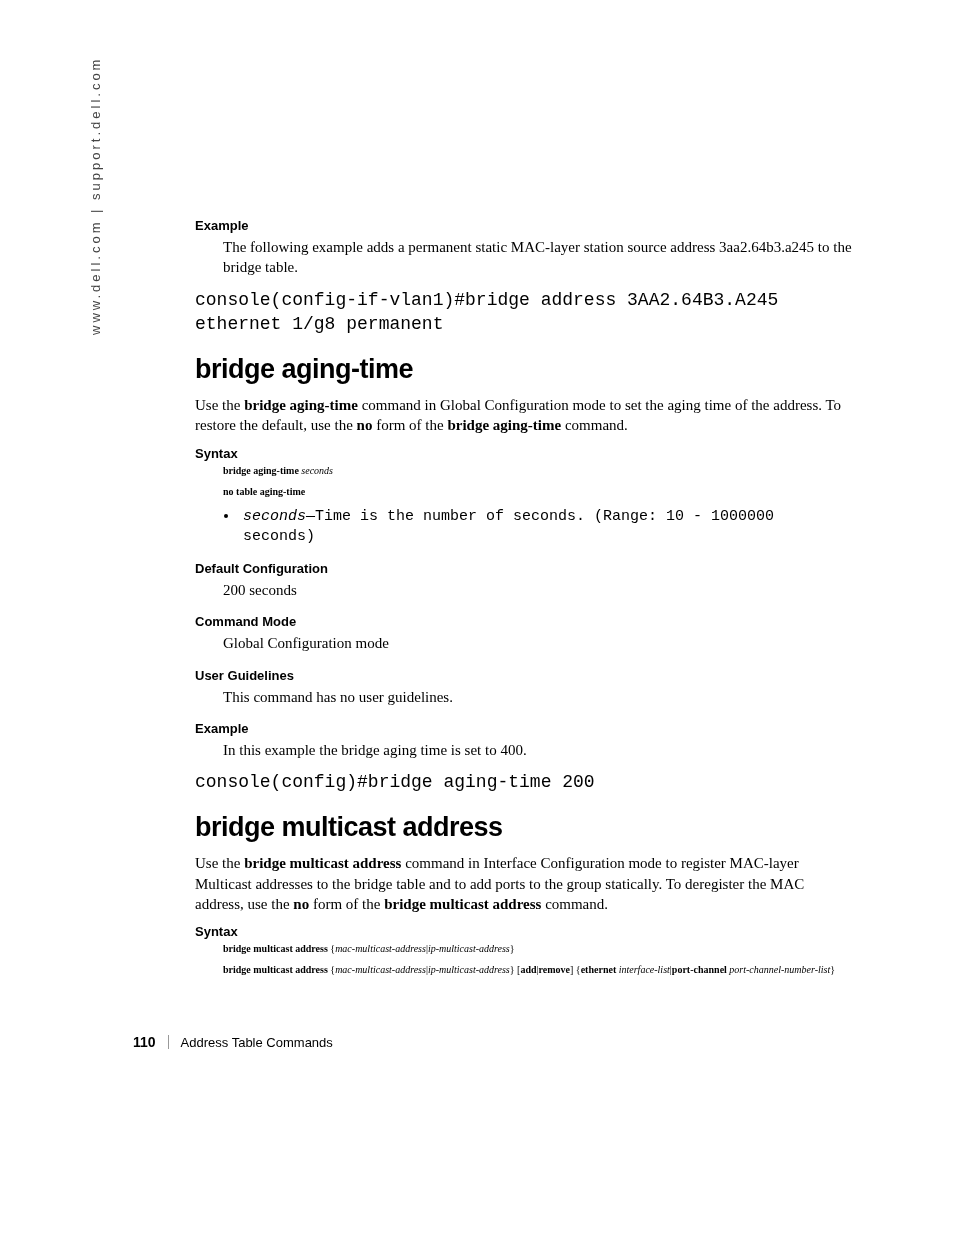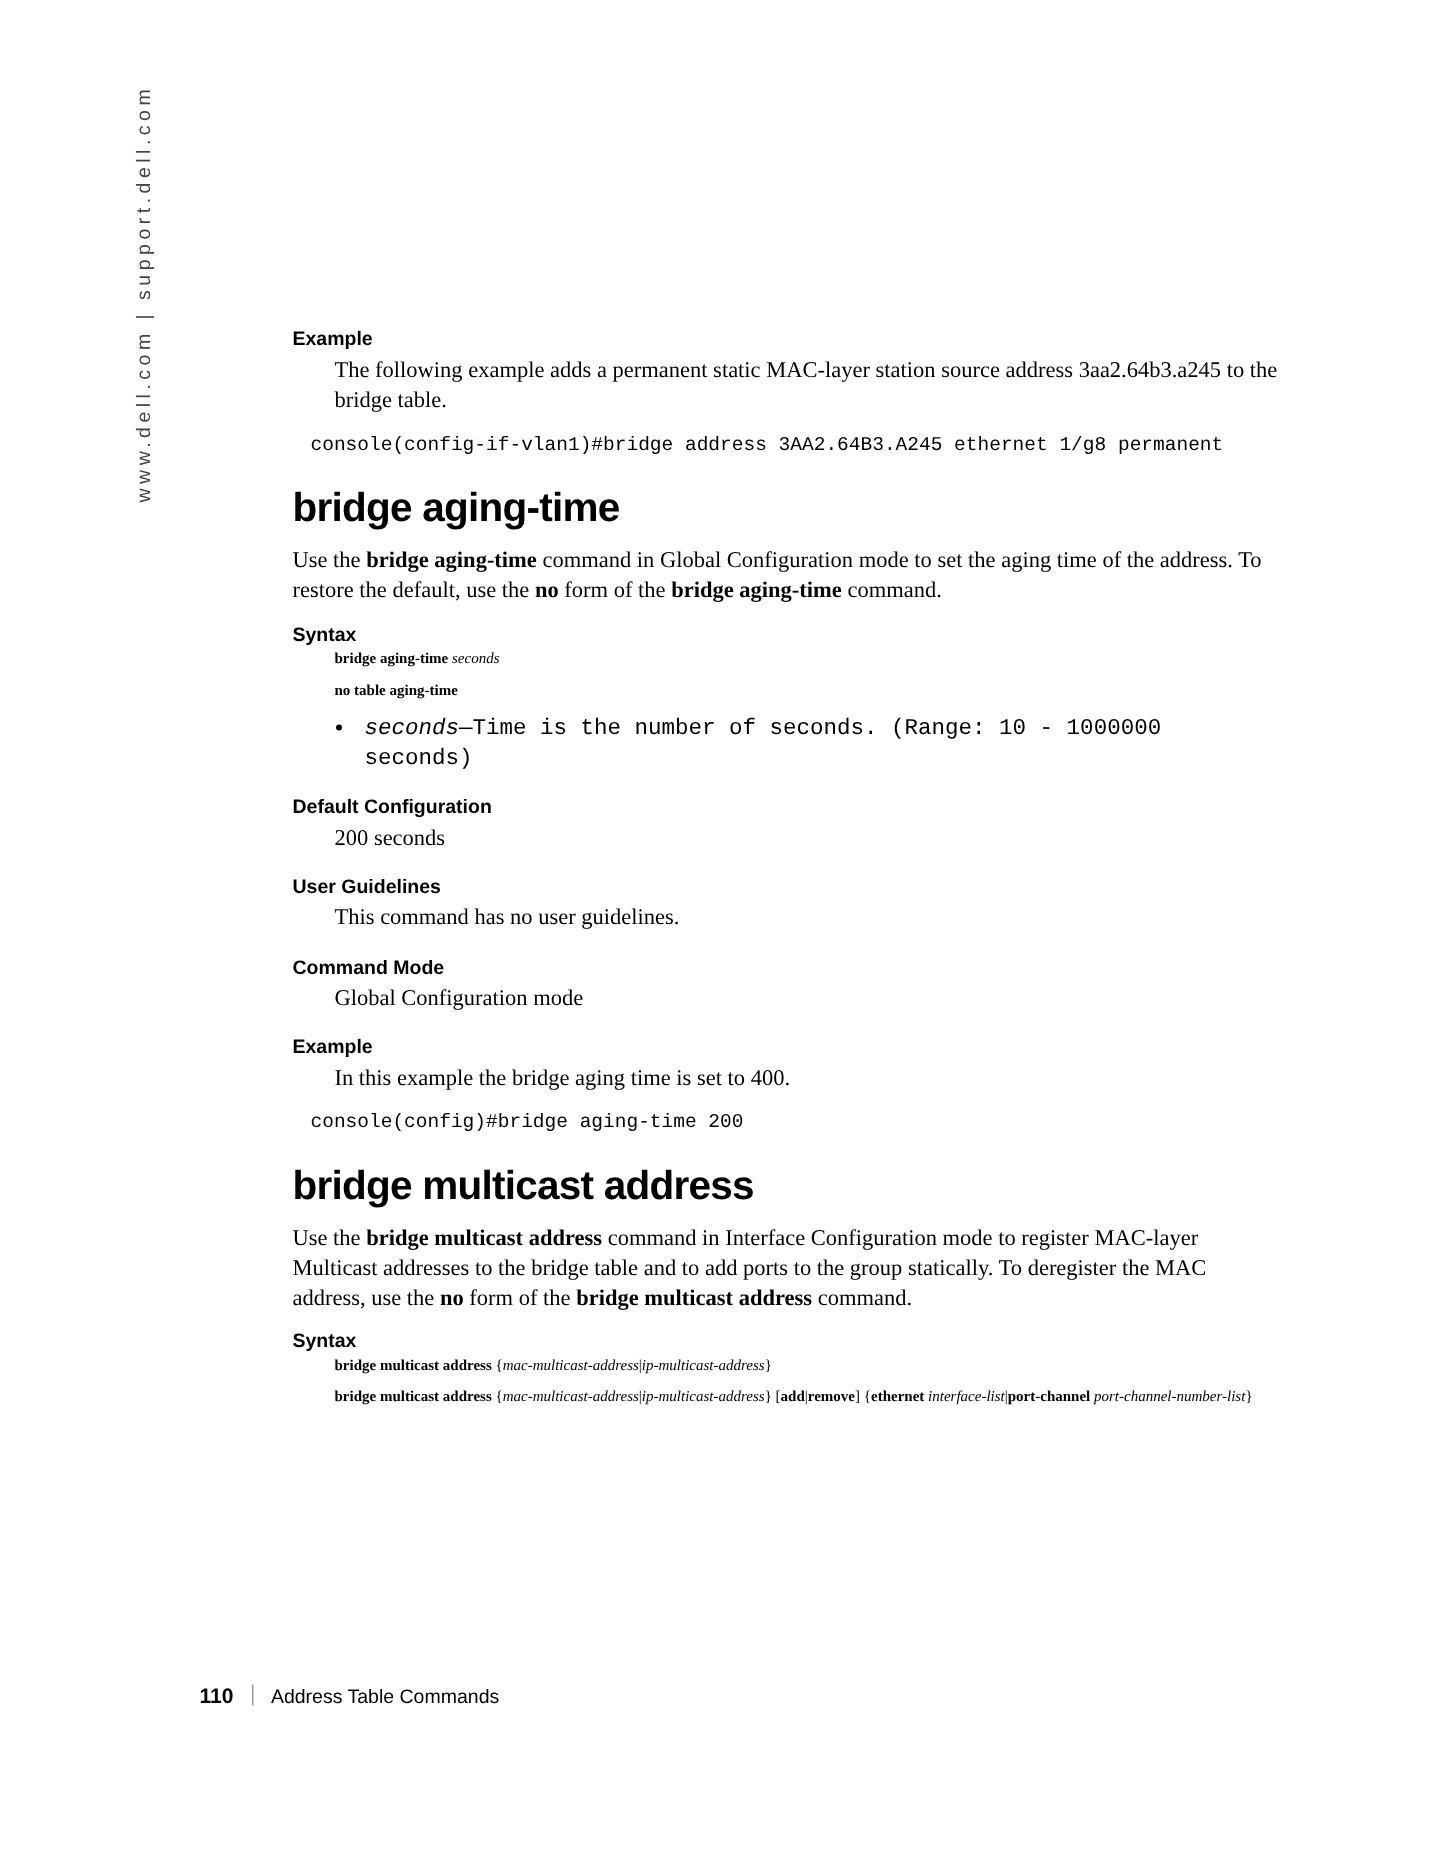--- a/index.html
+++ b/index.html
@@ -39,23 +39,23 @@
   .body-text {
     font-size: 15px;
     line-height: 1.35;
     margin: 0 0 10px 0;
   }
   .indent {
     padding-left: 28px;
   }
   .code {
     font-family: 'Courier New', Courier, monospace;
-    font-size: 13px;
+    font-size: 18px;
     white-space: pre-wrap;
-    margin: 6px 0 18px 12px;
+    margin: 6px 0 18px 0;
     line-height: 1.35;
   }
   .cmd-title {
     font-family: Arial, Helvetica, sans-serif;
     font-weight: bold;
     font-size: 27px;
     margin: 14px 0 10px 0;
     letter-spacing: -0.5px;
   }
   .bold { font-weight: bold; }
@@ -71,21 +71,21 @@
     font-family: Liberation Mono, monospace;
   }
   .syntax-line {
     font-size: 10px;
     margin: 0 0 10px 0;
     padding-left: 28px;
   }
   .footer {
     position: absolute;
     left: 133px;
-    top: 1122px;
+    top: 1034px;
     font-family: Arial, Helvetica, sans-serif;
     font-size: 13px;
     display: flex;
     align-items: center;
   }
   .footer .pgnum {
     font-weight: bold;
     font-size: 14px;
   }
   .footer .divider {
@@ -127,27 +127,27 @@
       </li>
     </ul>
   </div>
 
   <div class="sect">
     <p class="sub-head">Default Configuration</p>
     <p class="body-text indent">200 seconds</p>
   </div>
 
   <div class="sect">
-    <p class="sub-head">User Guidelines</p>
-    <p class="body-text indent">This command has no user guidelines.</p>
+    <p class="sub-head">Command Mode</p>
+    <p class="body-text indent">Global Configuration mode</p>
   </div>
 
   <div class="sect">
-    <p class="sub-head">Command Mode</p>
-    <p class="body-text indent">Global Configuration mode</p>
+    <p class="sub-head">User Guidelines</p>
+    <p class="body-text indent">This command has no user guidelines.</p>
   </div>
 
   <div class="sect">
     <p class="sub-head">Example</p>
     <p class="body-text indent">In this example the bridge aging time is set to 400.</p>
     <div class="code">console(config)#bridge aging-time 200</div>
   </div>
 
   <h2 class="cmd-title">bridge multicast address</h2>
   <p class="body-text">

